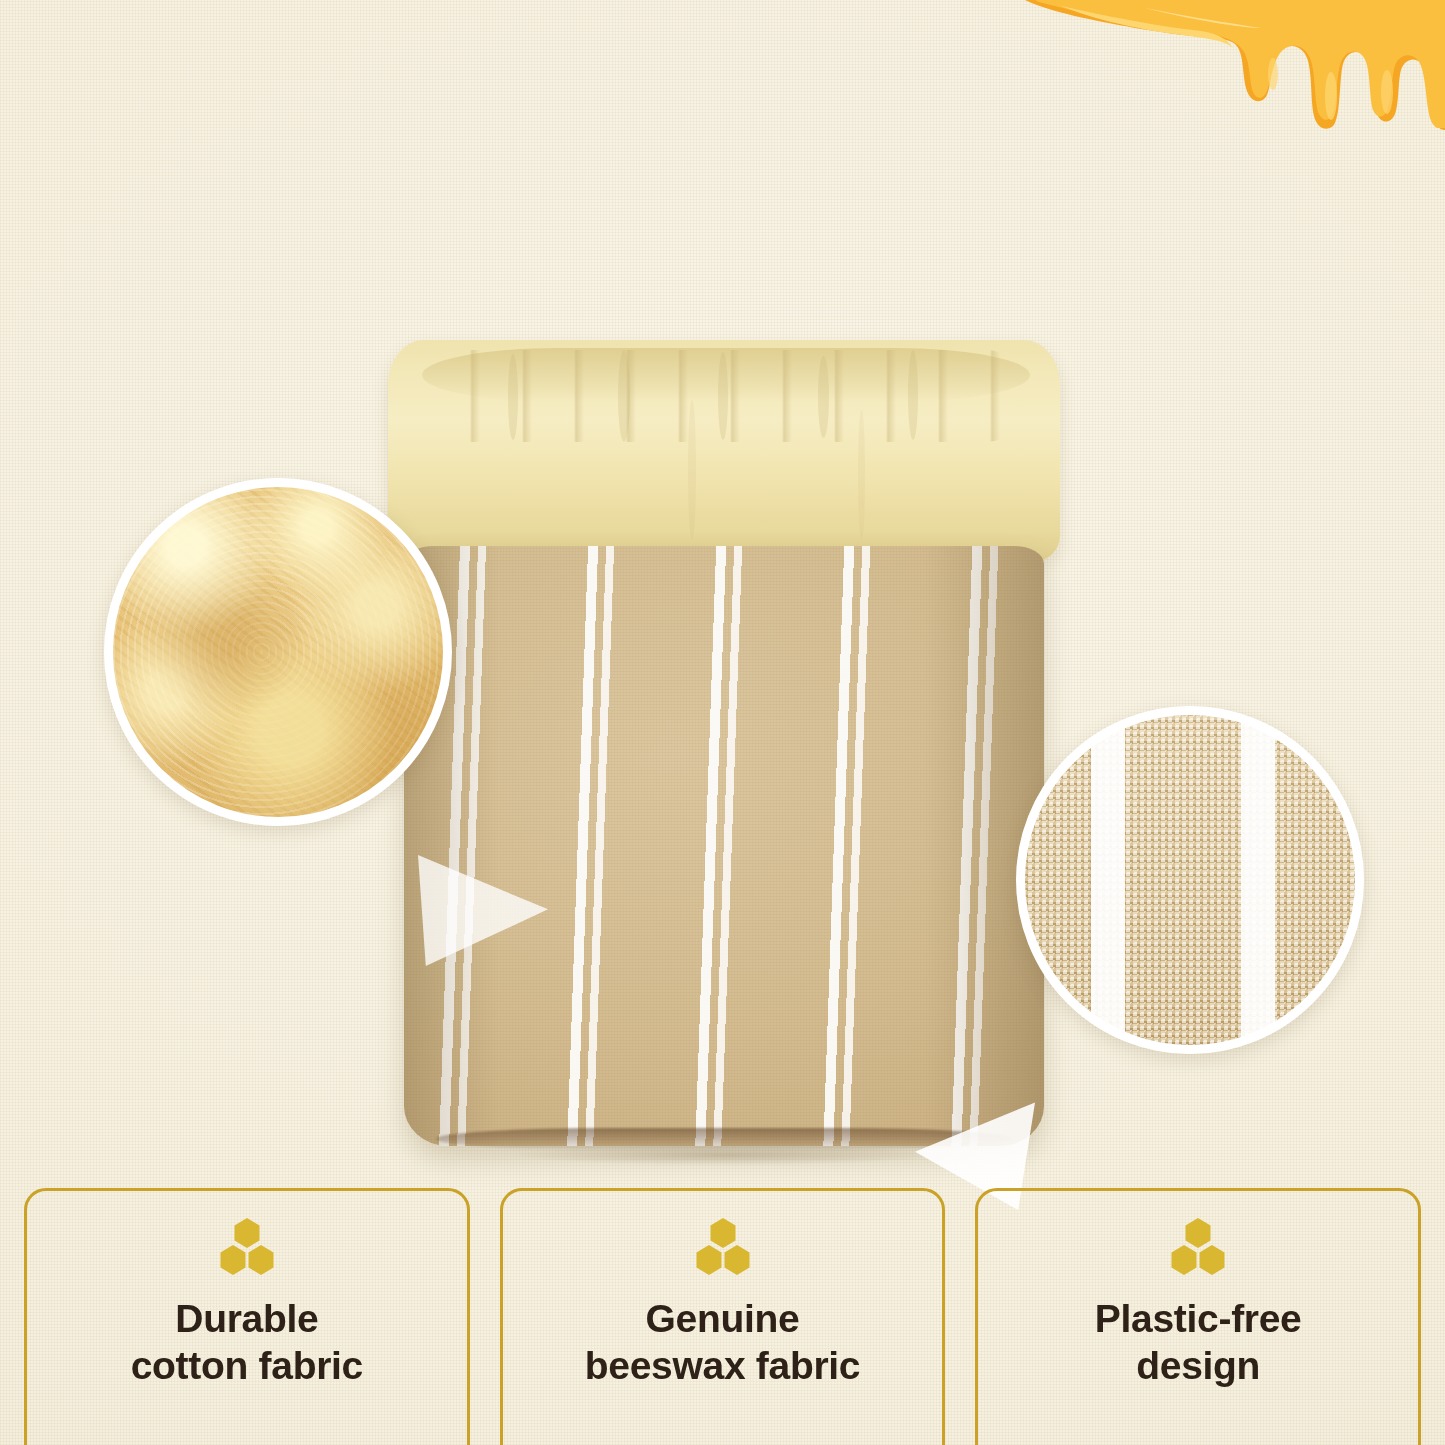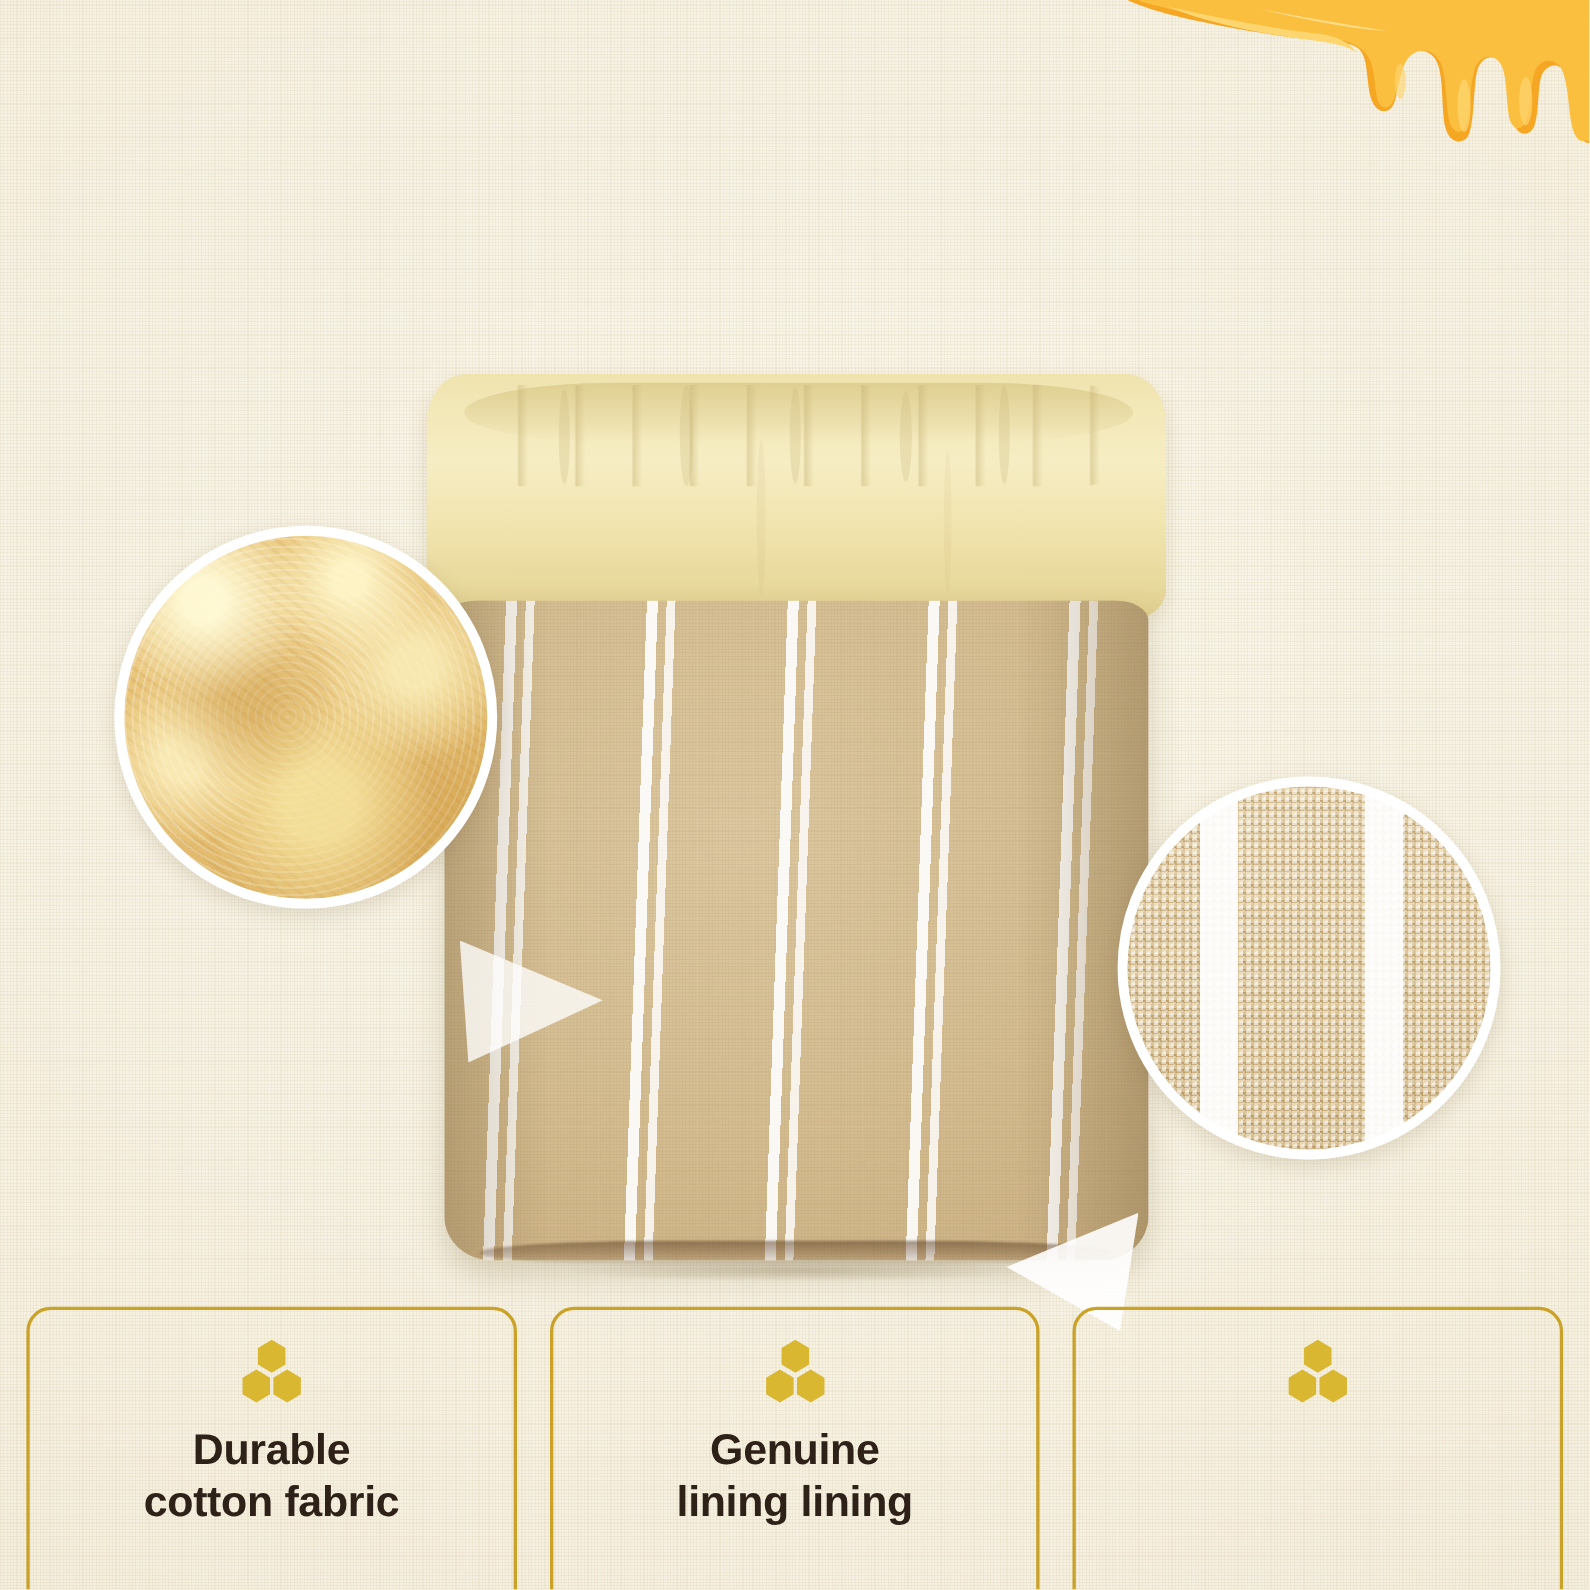--- a/index.html
+++ b/index.html
@@ -245,26 +245,28 @@
 cotton fabric</div>
     </div>
 
     <div class="card">
       <svg class="hexes" viewBox="0 0 62 60">
         <polygon points="31,1 43.5,8.5 43.5,23.5 31,31 18.5,23.5 18.5,8.5" fill="#D9B731"></polygon>
         <polygon points="17,28 29.5,35.5 29.5,50.5 17,58 4.5,50.5 4.5,35.5" fill="#D9B731"></polygon>
         <polygon points="45,28 57.5,35.5 57.5,50.5 45,58 32.5,50.5 32.5,35.5" fill="#D9B731"></polygon>
       </svg>
       <div class="card-label">Genuine
-lining lining</div>
+beeswax fabric</div>
     </div>
 
     <div class="card">
       <svg class="hexes" viewBox="0 0 62 60">
         <polygon points="31,1 43.5,8.5 43.5,23.5 31,31 18.5,23.5 18.5,8.5" fill="#D9B731"></polygon>
         <polygon points="17,28 29.5,35.5 29.5,50.5 17,58 4.5,50.5 4.5,35.5" fill="#D9B731"></polygon>
         <polygon points="45,28 57.5,35.5 57.5,50.5 45,58 32.5,50.5 32.5,35.5" fill="#D9B731"></polygon>
       </svg>
+      <div class="card-label">Plastic-free
+design</div>
     </div>
 
   </div>
 
 </div>
 
 </body></html>

